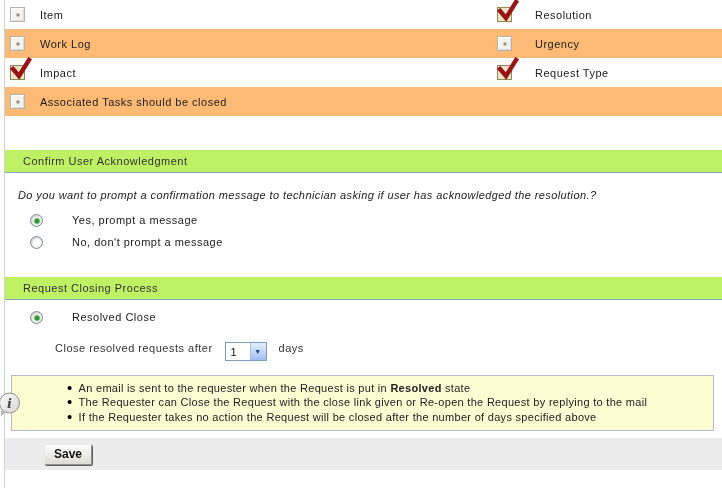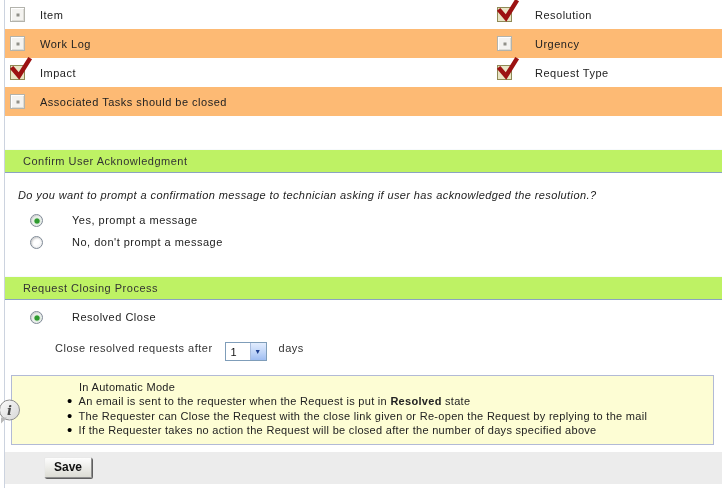--- a/index.html
+++ b/index.html
@@ -214,21 +214,20 @@
           <span class="arrow-glyph">▼</span>
         </span>
       </span>
       <span>days</span>
     </div>
 
     <div class="info-box">
       <span class="info-icon">
         <span class="glyph">i</span>
       </span>
-      <div class="info-heading">In Automatic Mode</div>
       <ul class="info-list">
         <li><span>An email is sent to the requester when the Request is put in </span><b>Resolved</b><span> state</span></li>
         <li><span>The Requester can Close the Request with the close link given or Re-open the Request by replying to the mail</span><b></b><span></span></li>
         <li><span>If the Requester takes no action the Request will be closed after the number of days specified above</span><b></b><span></span></li>
       </ul>
     </div>
 
     <div class="save-bar">
       <button class="save-btn">Save</button>
     </div>

